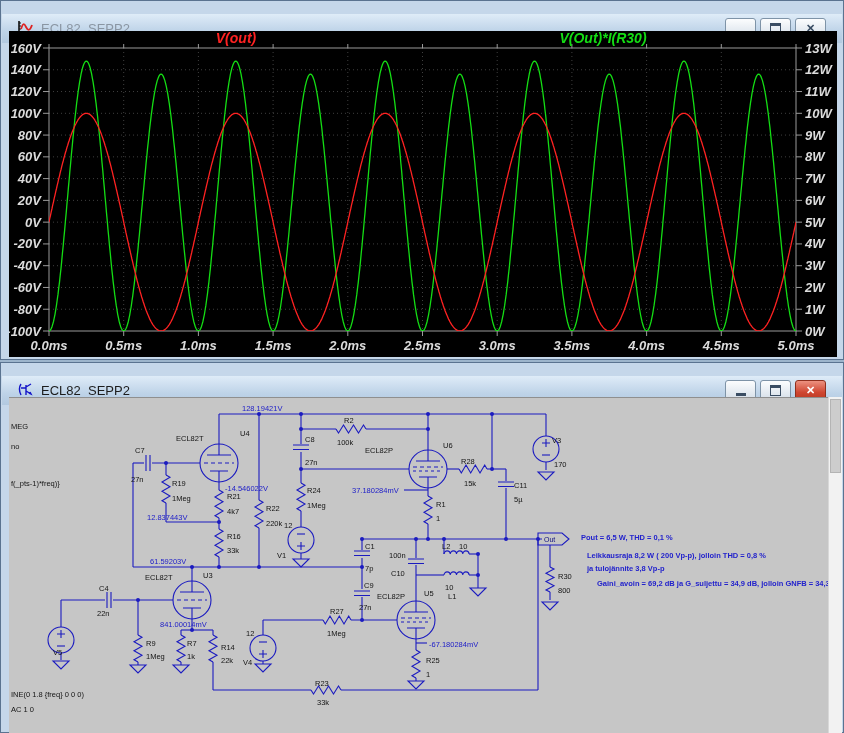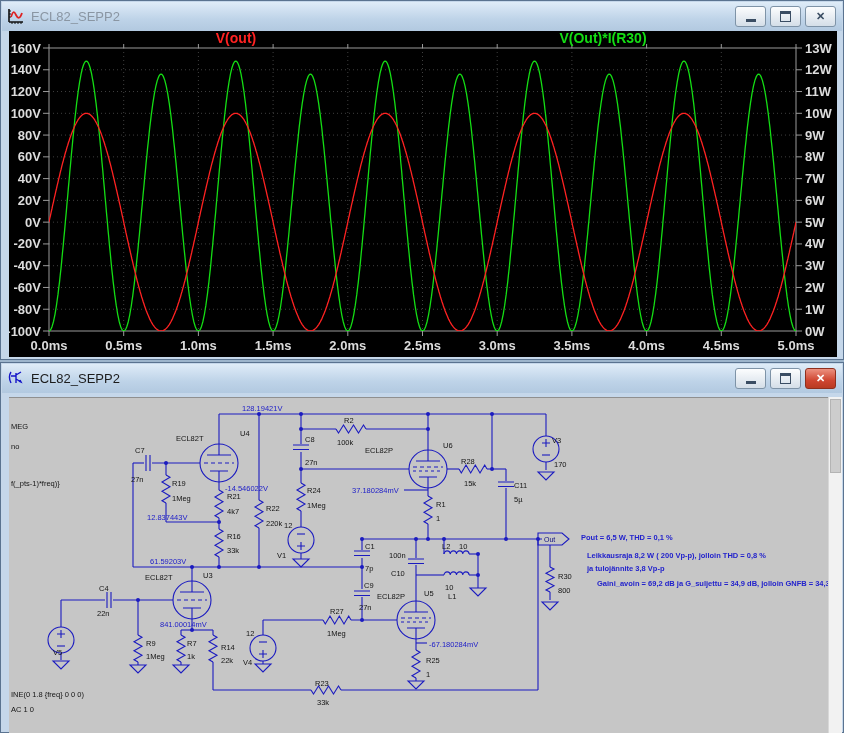--- a/index.html
+++ b/index.html
@@ -1,34 +1,34 @@
 <!DOCTYPE html>
 <html><head>
 <meta charset="utf-8">
 <style>
   html,body{margin:0;padding:0;}
   body{width:844px;height:733px;position:relative;overflow:hidden;background:#9db5cc;
        font-family:"Liberation Sans",sans-serif;}
   .window{position:absolute;left:0;width:844px;background:#c5d7ea;border:1px solid #5a7390;box-sizing:border-box;}
   #win-plot{top:0;height:360px;}
   #win-sch{top:362px;height:371px;}
-  .titlebar{position:absolute;left:1px;right:1px;top:1px;height:29px;
-            background:linear-gradient(#dfecf8,#bed3e8 60%,#b2c9e0);display:flex;align-items:center;padding:0 6px;}
+  .titlebar{position:absolute;left:1px;right:1px;top:13px;height:29px;
+            background:linear-gradient(#dfecf8,#bed3e8 60%,#b2c9e0);display:flex;align-items:center;padding:0 16px;}
   .titlebar .title{font-size:13px;margin-left:6px;flex:1;}
   #win-plot .title{color:#8a96a3;}
   #win-sch .title{color:#1c1c1c;}
   .winbtns{display:flex;gap:4px;}
   .wbtn{width:29px;height:19px;border:1px solid #7e93a7;border-radius:3px;
         background:linear-gradient(#fcfdfe,#d4dee8);display:flex;align-items:center;justify-content:center;}
   .wbtn .g-min{width:10px;height:3px;background:#3a4d63;margin-top:7px;}
   .wbtn .g-max{width:9px;height:7px;border:1px solid #3a4d63;border-top-width:3px;}
   .wbtn.red{background:linear-gradient(#ec9180,#cf4631 60%,#b93a22);border-color:#8e2f1e;}
   .wbtn .g-close{font-size:11px;font-weight:bold;color:#3a4d63;line-height:1;}
   .wbtn.red .g-close{color:#fff;}
-  #plot-area{position:absolute;left:8px;top:30px;width:828px;height:326px;background:#000;}
+  #plot-area{position:absolute;left:8px;top:30px;width:828px;height:326px;background:#000;font-style:italic;}
   #sch-area{position:absolute;left:8px;top:34px;width:822px;height:337px;background:#c6c6c6;
             border-top:1px solid #8f8f8f;box-sizing:border-box;overflow:hidden;}
   #sch-scroll{position:absolute;right:1px;top:34px;width:13px;height:336px;background:#f2f2f2;border-left:1px solid #d8d8d8;}
   #sch-thumb{position:absolute;left:1px;right:1px;top:2px;height:72px;background:#cdcdcd;border:1px solid #b4b4b4;}
   svg{display:block;}
 </style>
 </head>
 <body>
 
 <div class="window" id="win-plot">

